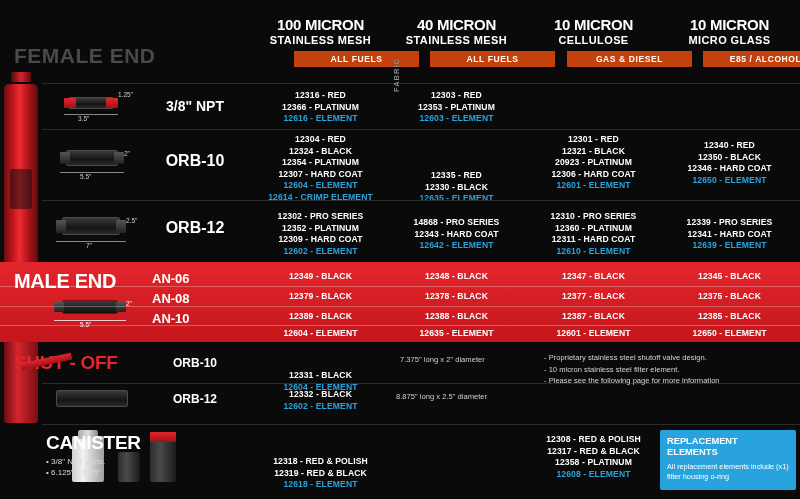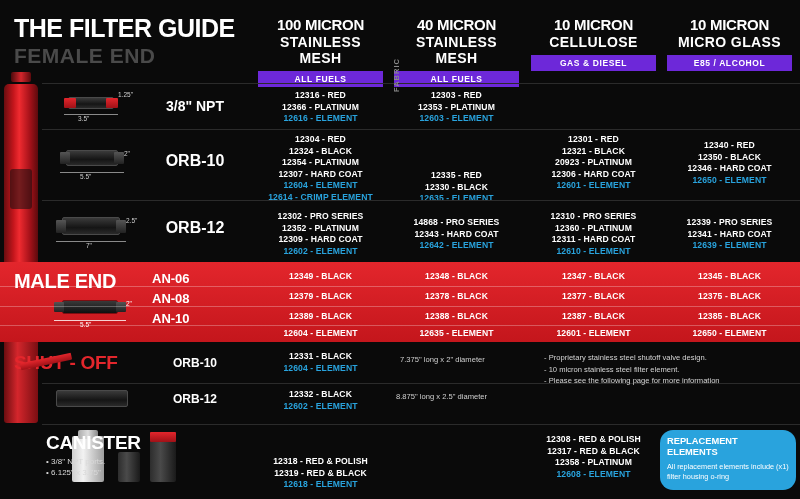--- a/index.html
+++ b/index.html
@@ -20,25 +20,25 @@
     font-size:25px; font-weight:bold; letter-spacing:-0.5px; color:#fff;
     font-family:"Liberation Sans", sans-serif;
   }
   .title-sub {
     position:absolute; left:14px; top:44px;
     font-size:21px; font-weight:bold; letter-spacing:0.5px; color:#4a4a4a;
   }
 
   .colhead { position:absolute; top:16px; text-align:center; }
   .colhead .big { font-size:15px; font-weight:bold; color:#fff; letter-spacing:-0.3px; line-height:17px;}
-  .colhead .mid { font-size:14px; font-weight:bold; color:#fff; letter-spacing:0.4px; margin-top:1px;}
+  .colhead .mid { font-size:11px; font-weight:bold; color:#fff; letter-spacing:0.4px; margin-top:1px;}
   .colhead .fuelbar {
-    margin-top:5px; background:#6d28d9; color:#fff;
+    margin-top:5px; background:#c2410c; color:#fff;
     font-size:8.5px; font-weight:bold; letter-spacing:0.6px;
-    padding:3px 0; width:100%;
+    padding:3px 0; width:100%;margin-left:36px;
   }
 
   
   .c1 { left:258px; width:125px; }
   .c2 { left:394px; width:125px; }
   .c3 { left:531px; width:125px; }
   .c4 { left:667px; width:125px; }
 
   
   .leftpanel { position:absolute; left:0px; top:78px; width:42px; height:345px; }
@@ -98,21 +98,21 @@
 
   
   .canister-title {
     position:absolute; left:46px; top:432px; font-size:19px; font-weight:bold; color:#fff;
     letter-spacing:-0.3px;
   }
   .canister-note { position:absolute; left:46px; top:456px; font-size:8px; color:#d8d8d8; line-height:11px; }
 
   .replacement {
     position:absolute; left:660px; top:430px; width:136px; height:60px;
-    background:#29a3dd; border-radius:13px; padding:6px 7px;
+    background:#29a3dd; border-radius:2px; padding:6px 7px;
   }
   .replacement .rt { font-size:9.3px; font-weight:bold; color:#fff; line-height:11px; }
   .replacement .rb { font-size:7.3px; color:#fff; line-height:9.5px; margin-top:4px; }
 
   .features { position:absolute; left:544px; top:352px; width:250px; }
   .features .ft { font-size:9.5px; font-weight:bold; color:#fff; margin-bottom:4px;}
   .features .fl { font-size:7.6px; color:#d5d5d5; line-height:11.5px; }
 
   .fabric-vert {
     position:absolute; left:392px; top:92px; width:10px;
@@ -137,21 +137,20 @@
     position:absolute; background:linear-gradient(to right,#2d2d2d,#4a4a4a 40%,#1a1a1a);
     border-radius:2px;
   }
 </style>
 </head>
 <body>
 
 <div class="page">
 
   <div class="header">
-    <div class="title-main">THE FILTER GUIDE</div>
     <div class="title-sub">FEMALE END</div>
 
     <div class="colhead c1">
       <div class="big">100 MICRON</div>
       <div class="mid">STAINLESS MESH</div>
       <div class="fuelbar">ALL FUELS</div>
     </div>
     <div class="colhead c2">
       <div class="big">40 MICRON</div>
       <div class="mid">STAINLESS MESH</div>
@@ -309,21 +308,21 @@
     <div class="cell c2 el" style="top:66px;">12635 - ELEMENT</div>
     <div class="cell c3 el" style="top:66px;">12601 - ELEMENT</div>
     <div class="cell c4 el" style="top:66px;">12650 - ELEMENT</div>
   </div>
 
   <div class="shutoff-title">SHUT - OFF</div>
 
   <div class="row" style="top:348px; height:35px;">
     <div class="filt-red" style="left:20px; top:10px; width:52px; height:7px; transform:rotate(-12deg);"></div>
     <div class="rowlabel" style="left:140px; top:8px; width:110px; font-size:12px;">ORB-10</div>
-    <div class="cell c1" style="top:3px;">
+    <div class="cell c1" style="top:22px;">
       <div>12331 - BLACK</div>
       <div class="el">12604 - ELEMENT</div>
     </div>
     <div class="plain-note" style="left:400px; top:7px;">7.375" long x 2" diameter</div>
   </div>
 
   <div class="rowline" style="top:383px;"></div>
 
   <div class="row" style="top:386px; height:34px;">
     <div class="filt-cyl" style="left:56px; top:4px; width:72px; height:17px;"></div>

